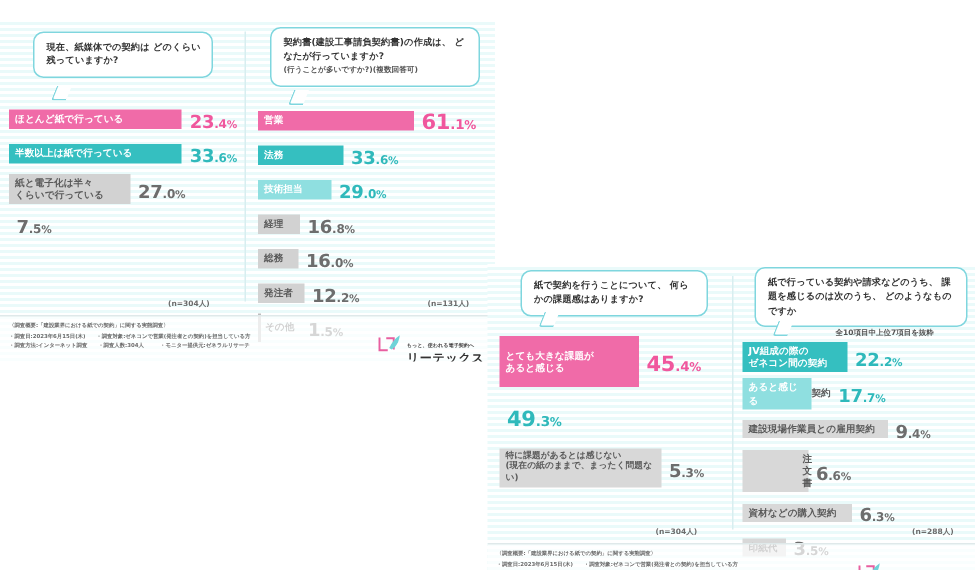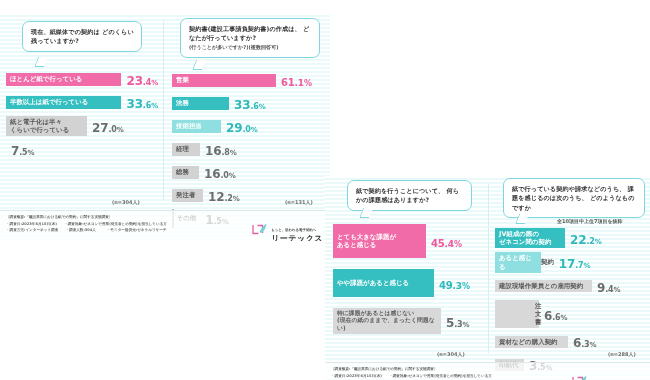--- a/index.html
+++ b/index.html
@@ -32,21 +32,21 @@
   .bar.teal{background:#35bfc0;} .bar.teal .lbl{color:#ffffff;}
   .bar.ltteal{background:#8fdfe0;} .bar.ltteal .lbl{color:#ffffff;}
   .bar.grey{background:#d2d2d2;} .bar.grey .lbl{color:#5a5a5a;}
   .bar.none{background:transparent;padding-left:0;} .bar.none .lbl{color:#5a5a5a;font-weight:600;}
   .tick{width:1.6px;align-self:stretch;background:#bdbdbd;margin-right:3px;}
 
   .val{margin-left:5px;font-weight:700;white-space:nowrap;letter-spacing:-.01em;}
   .val .i{font-size:12px;} .val .d{font-size:8px;} .val .p{font-size:7px;}
   .val.pink{color:#f0579d;} .val.teal{color:#2fb9bb;} .val.grey{color:#6d6d6d;}
 
-  .bigpink .i{font-size:10px;} .bigpink .d{font-size:9px;} .bigpink .p{font-size:8px;}
+  .bigpink .i{font-size:14px;} .bigpink .d{font-size:9px;} .bigpink .p{font-size:8px;}
 
   .nlabel{position:absolute;font-size:5px;color:#6b6b6b;font-weight:600;}
 
   
   .footer{position:absolute;left:0;right:0;bottom:0;height:30px;border-top:1px solid #dfe9ea;background:rgba(255,255,255,.72);}
   .fnote{position:absolute;left:6px;top:3px;font-size:3.6px;color:#6a6a6a;line-height:1.85;white-space:pre-line;font-weight:600;}
   .logo{position:absolute;right:7px;top:5px;display:flex;align-items:center;gap:3px;}
   .logomark{width:17px;height:15px;position:relative;}
   .tagline{font-size:3.4px;color:#444;font-weight:700;letter-spacing:.01em;}
   .brand{font-size:8px;color:#333;font-weight:800;letter-spacing:.06em;line-height:1.1;font-family:Liberation Serif, serif;}
@@ -176,23 +176,20 @@
 
     <div class="rows" style="left:8px;top:48px;width:152px;">
       <div class="row" style="margin-bottom:11px;">
         <div class="bar pink" style="width:93px;height:34px;align-items:center;">
             <span class="lbl">とても大きな課題が
 あると感じる</span>
           </div>
         <span class="val pink bigpink"><span class="i">45</span><span class="d">.4</span><span class="p">%</span></span>
       </div>
       <div class="row" style="margin-bottom:11px;">
-        <div class="bar teal" style="width:101px;height:28px;align-items:center;">
-            <span class="lbl">やや課題があると感じる</span>
-          </div>
         <span class="val teal bigpink"><span class="i">49</span><span class="d">.3</span><span class="p">%</span></span>
       </div>
       <div class="row">
         <div class="bar grey" style="width:108px;background:#d8d8d8;">
             <span class="lbl" style="font-weight:600;font-size:5.8px;">特に課題があるとは感じない
 (現在の紙のままで、まったく問題ない)</span>
           </div>
         <span class="val grey"><span class="i">5</span><span class="d">.3</span><span class="p">%</span></span>
       </div>
     </div>

